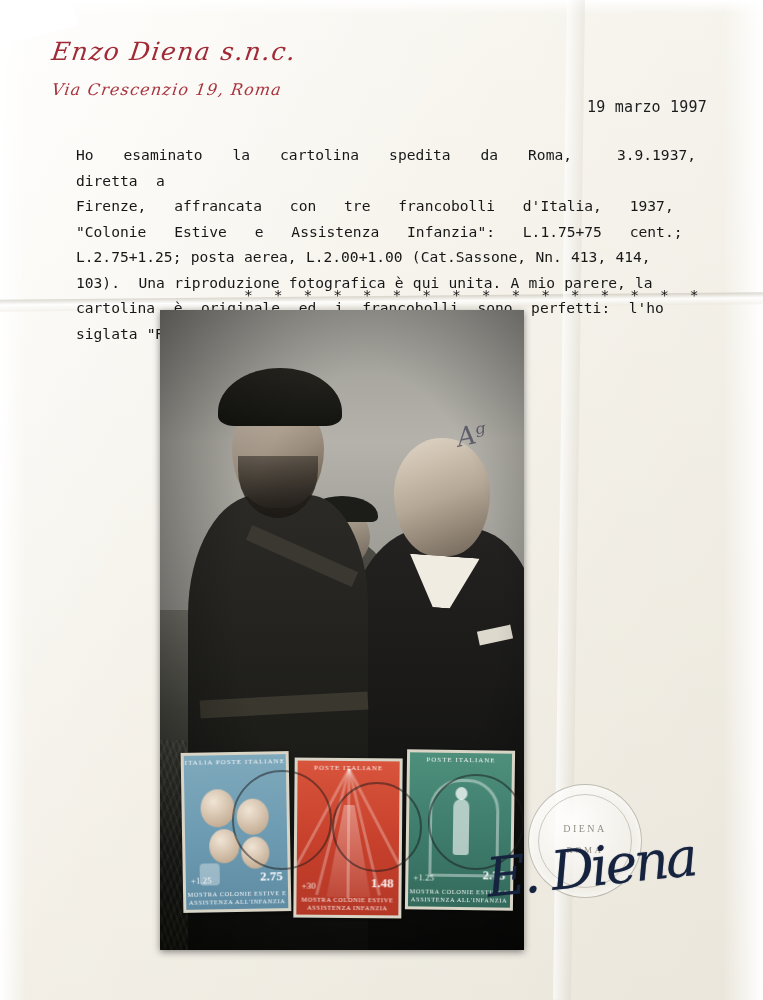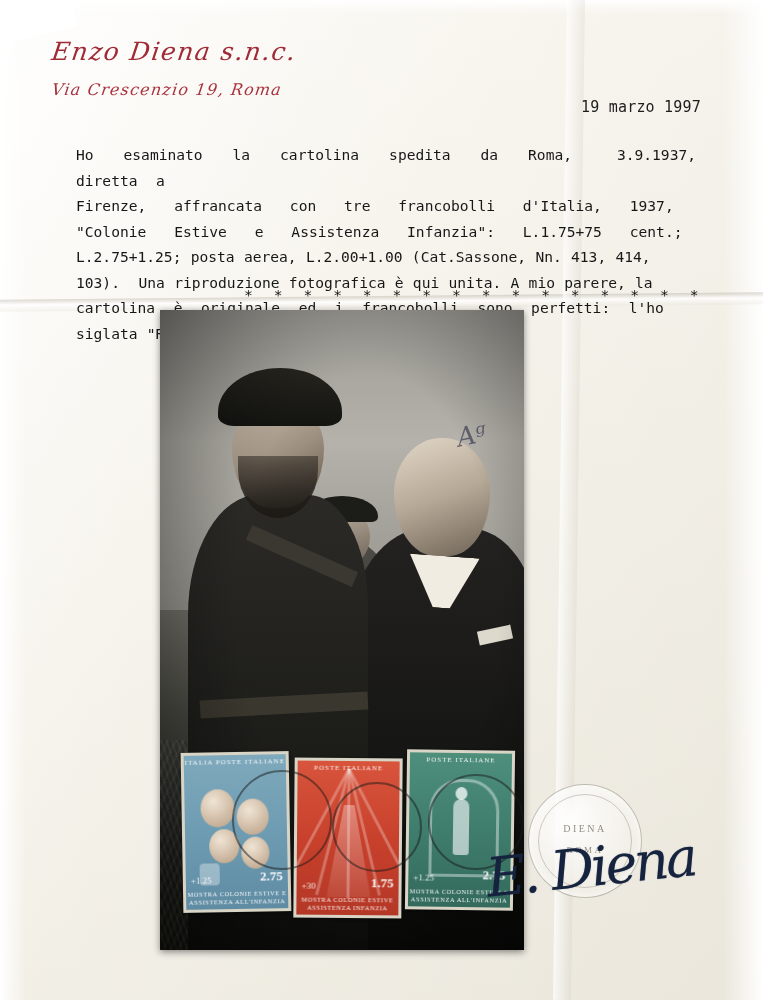--- a/index.html
+++ b/index.html
@@ -82,21 +82,21 @@
     font-style: italic;
     font-size: 16px;
     letter-spacing: 1.2px;
     color: #a8323d;
     transform: skewX(-8deg);
     margin-top: 14px;
   }
 
   .doc-date {
     position: absolute;
-    right: 62px;
+    right: 56px;
     top: 98px;
     font-family: "DejaVu Sans Mono", monospace;
     font-size: 15px;
     color: #1d1d1d;
     letter-spacing: 0.2px;
   }
 
   
   .body-text {
     position: absolute;
@@ -492,21 +492,21 @@
 
       <div class="stamp stamp-2">
         <div class="inner">
           <div class="top-label">POSTE ITALIANE</div>
           <div class="ray" style="transform: rotate(-28deg);"></div>
           <div class="ray" style="transform: rotate(-14deg);"></div>
           <div class="ray" style="transform: rotate(0deg);"></div>
           <div class="ray" style="transform: rotate(14deg);"></div>
           <div class="ray" style="transform: rotate(28deg);"></div>
           <div class="pylon"></div>
-          <div class="value">1.75</div>
+          <div class="value">1.48</div>
           <div class="value-sm">+30</div>
           <div class="bottom-label">MOSTRA COLONIE ESTIVE
 ASSISTENZA INFANZIA</div>
         </div>
       </div>
 
       <div class="stamp stamp-3">
         <div class="inner">
           <div class="top-label">POSTE ITALIANE</div>
           <div class="arch"></div>

